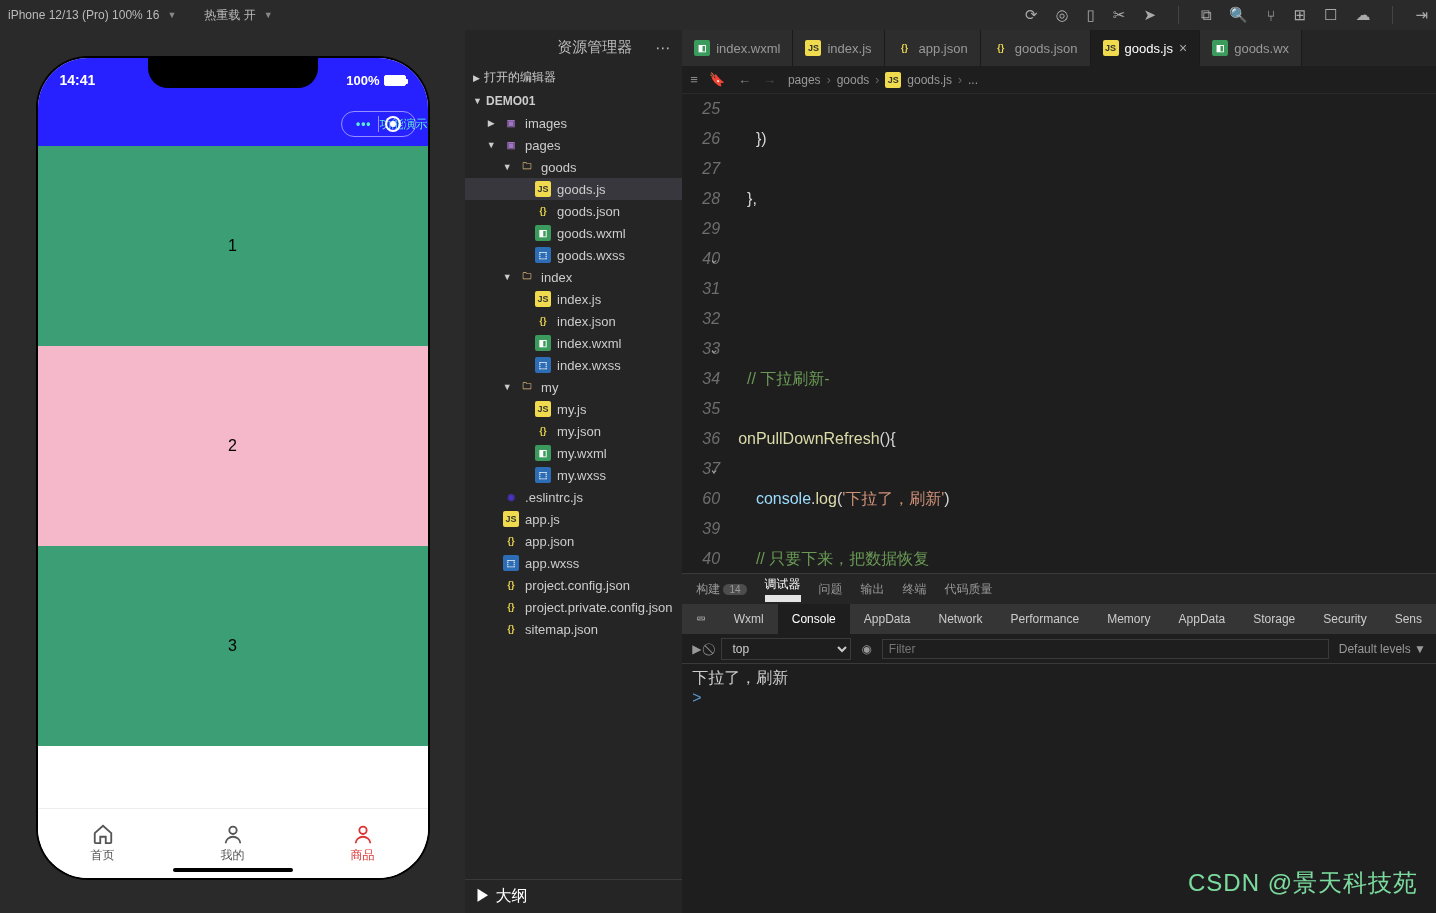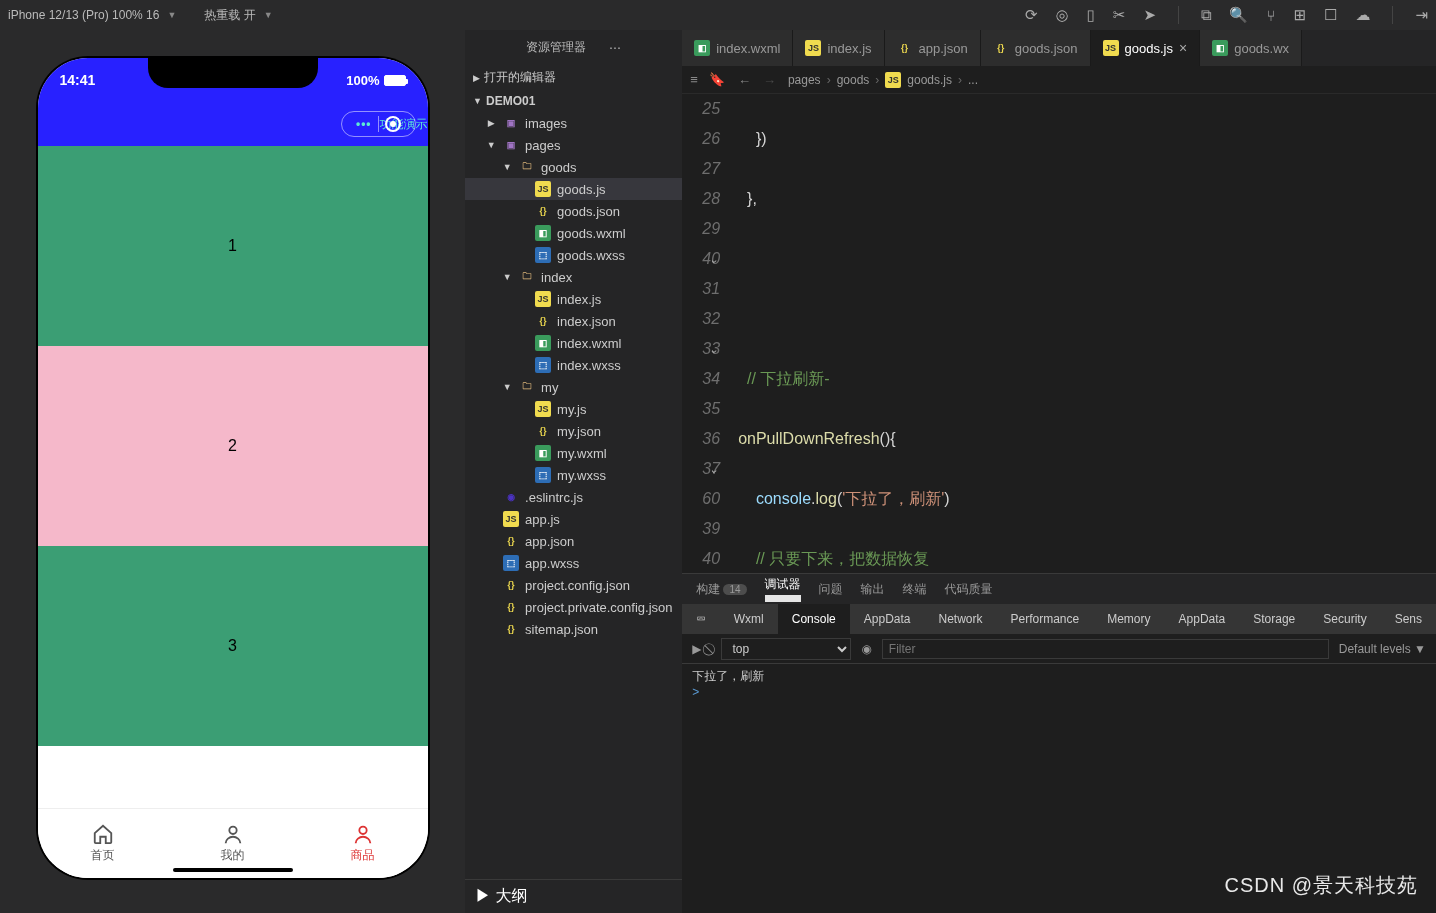--- a/index.html
+++ b/index.html
@@ -26,21 +26,21 @@
 .body-area { height:calc(100% - 44px - 44px - 70px); overflow:auto; }
 .block { height:200px; display:flex; align-items:center; justify-content:center; font-size:16px; color:#000; }
 .green { background:#3b9e74; }
 .pink { background:#f5b8ca; }
 .tabbar { position:absolute; bottom:0; left:0; right:0; height:70px; background:#fff; border-top:1px solid #eee; display:flex; }
 .tab { flex:1; display:flex; flex-direction:column; align-items:center; justify-content:center; gap:2px; font-size:12px; color:#555; }
 .tab.active { color:#d33; }
 .tab svg { width:22px; height:22px; }
 .homeind { position:absolute; bottom:6px; left:50%; transform:translateX(-50%); width:120px; height:4px; background:#000; border-radius:3px; }
 .explorer { width:224px; background:#252526; display:flex; flex-direction:column; }
-.exp-head { height:35px; display:flex; align-items:center; justify-content:center; padding:0 12px; font-size:12px; color:#bbb;gap:23px; }
+.exp-head { height:35px; display:flex; align-items:center; justify-content:flex-end; padding:0 12px; font-size:15px; color:#bbb;gap:23px; }
 .exp-sect { padding:4px 8px; font-size:12px; color:#ccc; display:flex; align-items:center; gap:4px; }
 .exp-sect .arr { font-size:9px; }
 .tree { font-size:13px; }
 .tree-item { display:flex; align-items:center; gap:6px; padding:3px 0 3px 12px; color:#ccc; cursor:pointer; }
 .tree-item.sel { background:#37373d; }
 .tree-item .arr { width:12px; font-size:9px; color:#ccc; text-align:center; }
 .tree-item .noarr { width:12px; }
 .ico { width:16px; height:16px; display:flex; align-items:center; justify-content:center; border-radius:2px; font-size:9px; font-weight:bold; }
 .ico-folder { color:#dcb67a; }
 .ico-js { background:#f0db4f; color:#323330; }
@@ -71,23 +71,23 @@
 .btabs1 { height:30px; display:flex; align-items:center; gap:18px; padding:0 14px; font-size:12px; color:#999; background:#252526; }
 .btabs1 .badge { background:#4d4d4d; border-radius:8px; padding:0 6px; font-size:10px; }
 .btabs1 .act { color:#fff; border-bottom:7px solid #e5e5e5; padding-bottom:2px; }
 .btabs2 { height:30px; display:flex; align-items:stretch; background:#353535; font-size:12px; }
 .btabs2 .bt { padding:0 14px; display:flex; align-items:center; color:#ccc; }
 .btabs2 .bt.act { background:#1e1e1e; color:#fff; }
 .console-bar { height:30px; display:flex; align-items:center; gap:10px; padding:0 10px; background:#1e1e1e; border-bottom:1px solid #3a3a3a; font-size:12px; color:#999; }
 .console-bar select,.console-bar input { background:#1e1e1e; border:1px solid #3a3a3a; color:#ccc; padding:2px 6px; font-size:12px; }
 .console-bar .topsel { flex:0 0 130px; }
 .console-bar .filter { flex:1; }
-.console-out { flex:1; background:#1e1e1e; padding:4px 10px; font-size:12px; color:#ccc; font-family:Consolas,monospace; }
+.console-out { flex:1; background:#1e1e1e; padding:4px 10px; font-size:16px; color:#ccc; font-family:Consolas,monospace; }
 .console-out .prompt { color:#5b9bd5; }
-.watermark { position:absolute; right:18px; bottom:14px; color:#ffffff; font-size:20px; opacity:.9; letter-spacing:1px; pointer-events:none; }
+.watermark { position:absolute; right:18px; bottom:14px; color:#86efac; font-size:24px; opacity:.9; letter-spacing:1px; pointer-events:none; }
 </style>
 </head>
 <body>
 
 <div class="topbar">
   <div class="left">
     <span>iPhone 12/13 (Pro) 100% 16</span>
     <span class="tri">▼</span>
     <span style="width:12px"></span>
     <span>热重载 开</span>

